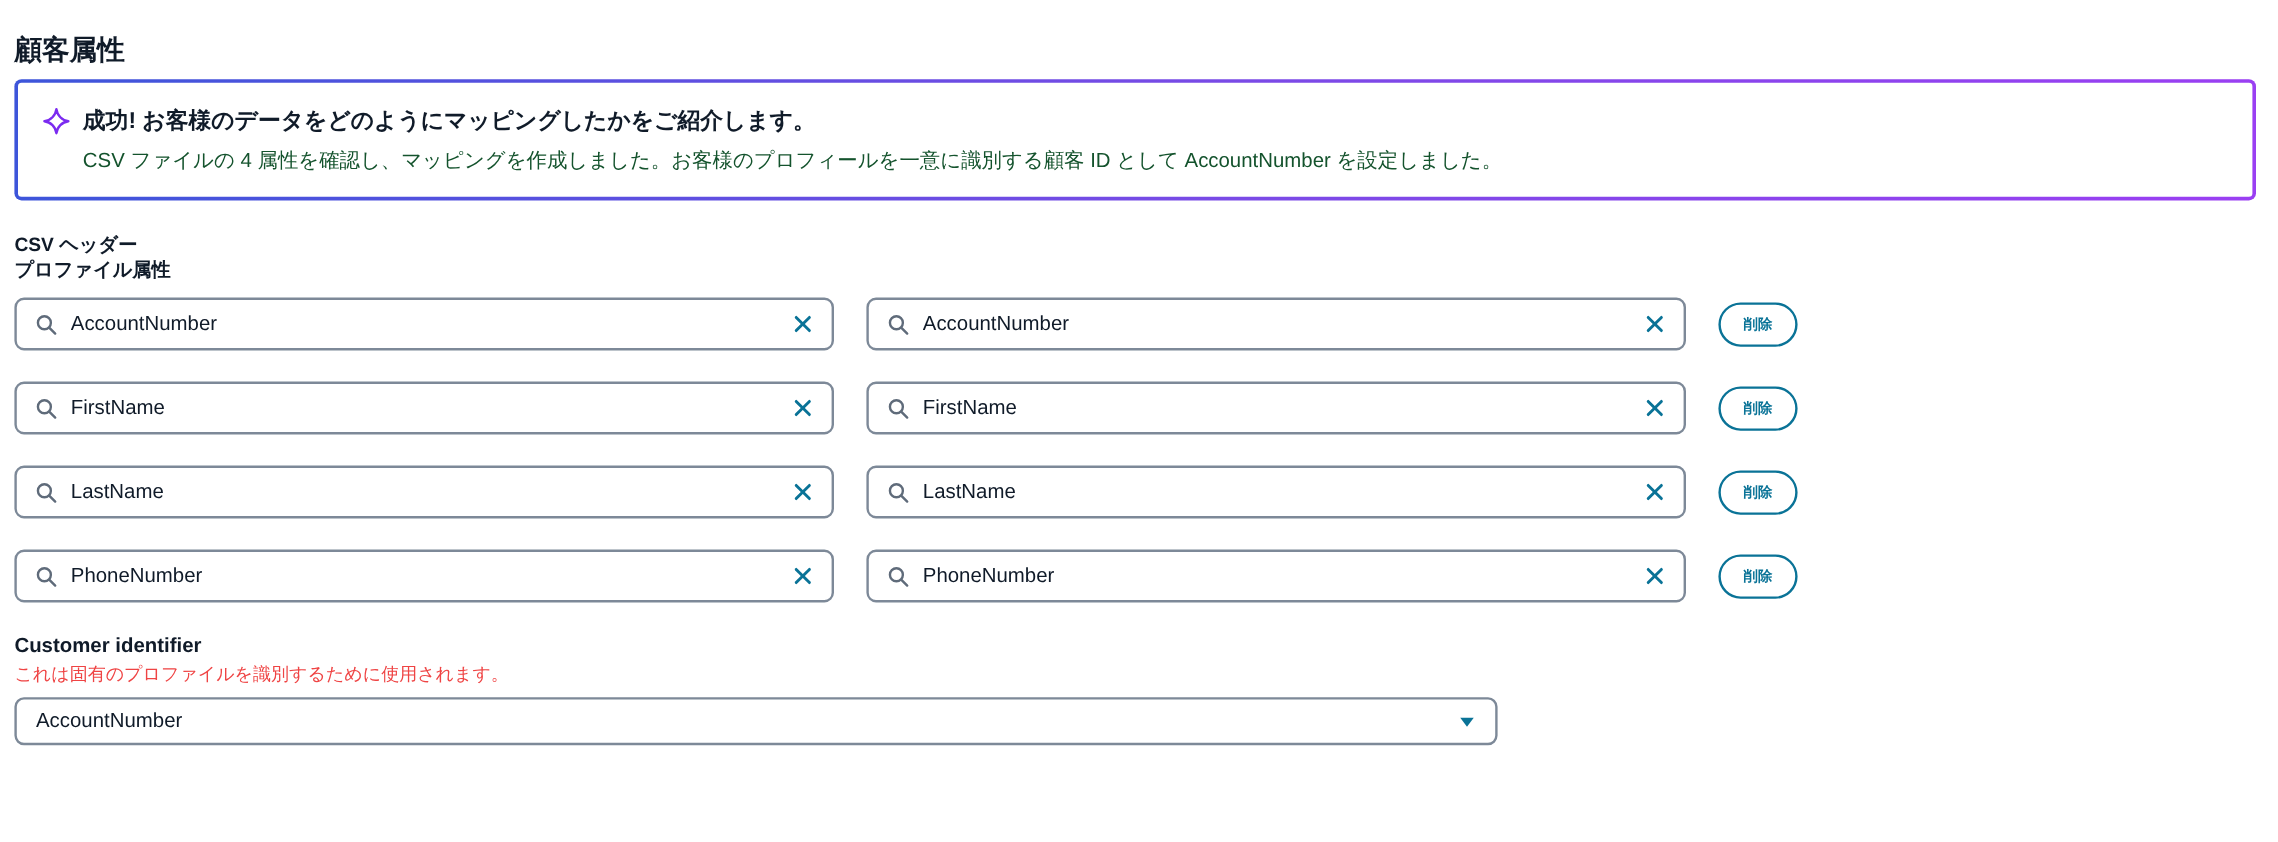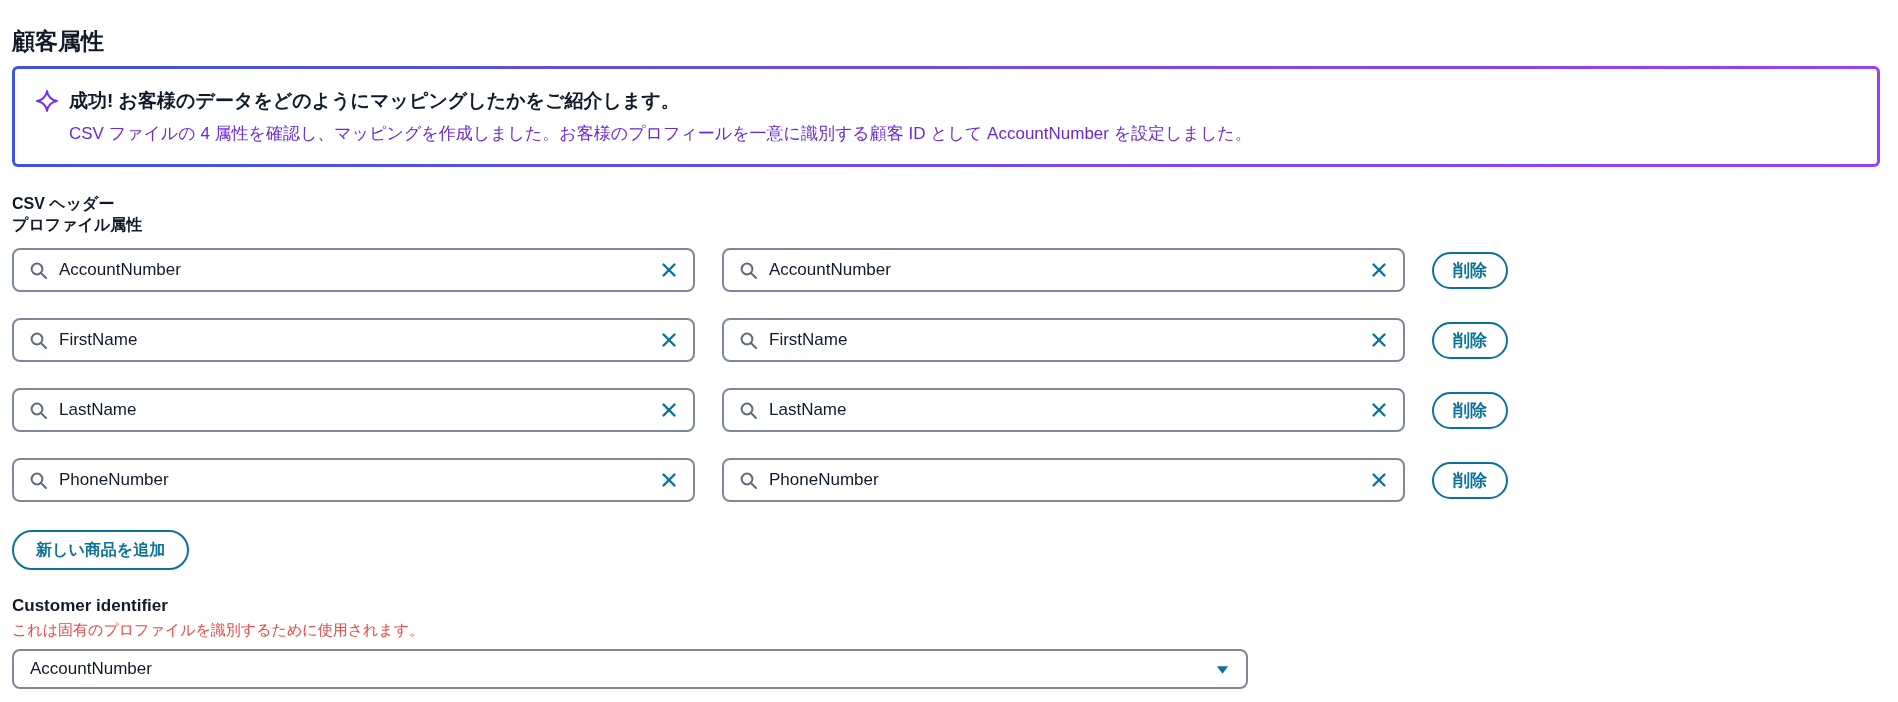--- a/index.html
+++ b/index.html
@@ -15,21 +15,21 @@
   .page-subtitle { font-size: 16px; color: #414d5c; margin: 0 0 23px 0; }
 
   
   .banner {
     border-radius: 6px; padding: 3px; margin-bottom: 27px;
     background: linear-gradient(90deg, #3d55da 0%, #7a4ae6 55%, #9a3ff2 100%);
   }
   .banner-inner { background: #ffffff; border-radius: 3px; padding: 19px 22px 19px 20px; }
   .banner-title-row { display: flex; align-items: center; gap: 10px; }
   .banner-title { font-size: 19px; font-weight: 700; }
-  .banner-desc { font-size: 17px; margin: 8px 0 0 34px; color: #6d28d9; }
+  .banner-desc { font-size: 17px; margin: 8px 0 0 34px; color: #14532d; }
   .sparkle { width: 24px; height: 24px; flex: 0 0 auto; display: inline-flex; }
 
   .col-headers { display: flex; font-size: 16px; font-weight: 700; margin-bottom: 12px; flex-direction: column; }
   .col-headers .col1 { width: 710px; }
 
   .map-row { display: flex; align-items: center; margin-bottom: 26px; }
   .search-box {
     width: 683px; height: 44px; background: #fff;
     border: 2px solid #7d8998; border-radius: 8px;
     display: flex; align-items: center; padding: 0 15px;
@@ -42,21 +42,21 @@
   }
   .icon { display: inline-flex; align-items: center; }
   .icon.search { margin-right: 11px; }
   .icon.clear { margin-left: 10px; cursor: pointer; }
 
   .pill-btn {
     background: #ffffff; border: 2px solid #0a7397; color: #0a7397;
     border-radius: 20px; font-weight: 700; font-family: inherit;
     cursor: pointer; line-height: 1;
   }
-  .delete-btn { margin-left: 27px; font-size: 17px; height: 37px; padding: 0 19px; text-align: center; }
+  .delete-btn { margin-left: 27px; font-size: 12px; height: 37px; padding: 0 19px; text-align: center; }
   .add-btn { font-size: 16px; height: 40px; padding: 0 22px; margin: 2px 0 26px 0; }
 
   .ci-label { font-size: 17px; font-weight: 700; margin-bottom: 5px; }
   .ci-desc { font-size: 15px; color: #ef4444; margin-bottom: 9px; }
   .dropdown {
     width: 1236px; height: 40px; background: #fff;
     border: 2px solid #7d8998; border-radius: 8px;
     display: flex; align-items: center; justify-content: space-between;
     padding: 0 16px; font-size: 17px; cursor: pointer;
   }
@@ -218,21 +218,20 @@
         <svg viewBox="0 0 18 18" width="18" height="18">
           <line x1="3.5" y1="3.5" x2="14.5" y2="14.5" stroke="#0a7397" stroke-width="2.4" stroke-linecap="round"></line>
           <line x1="14.5" y1="3.5" x2="3.5" y2="14.5" stroke="#0a7397" stroke-width="2.4" stroke-linecap="round"></line>
         </svg>
       </span>
     </div>
     <button class="pill-btn delete-btn">削除</button>
   </div>
 </div>
 
-  <button class="pill-btn add-btn">新しい商品を追加</button>
 
   <div>
     <div class="ci-label">Customer identifier</div>
     <div class="ci-desc">これは固有のプロファイルを識別するために使用されます。</div>
     <div class="dropdown">
       <span>AccountNumber</span>
       <span class="icon">
         <svg viewBox="0 0 16 16" width="15" height="15">
           <polygon points="2,4.5 14,4.5 8,12.5" fill="#0a7397"></polygon>
         </svg>

